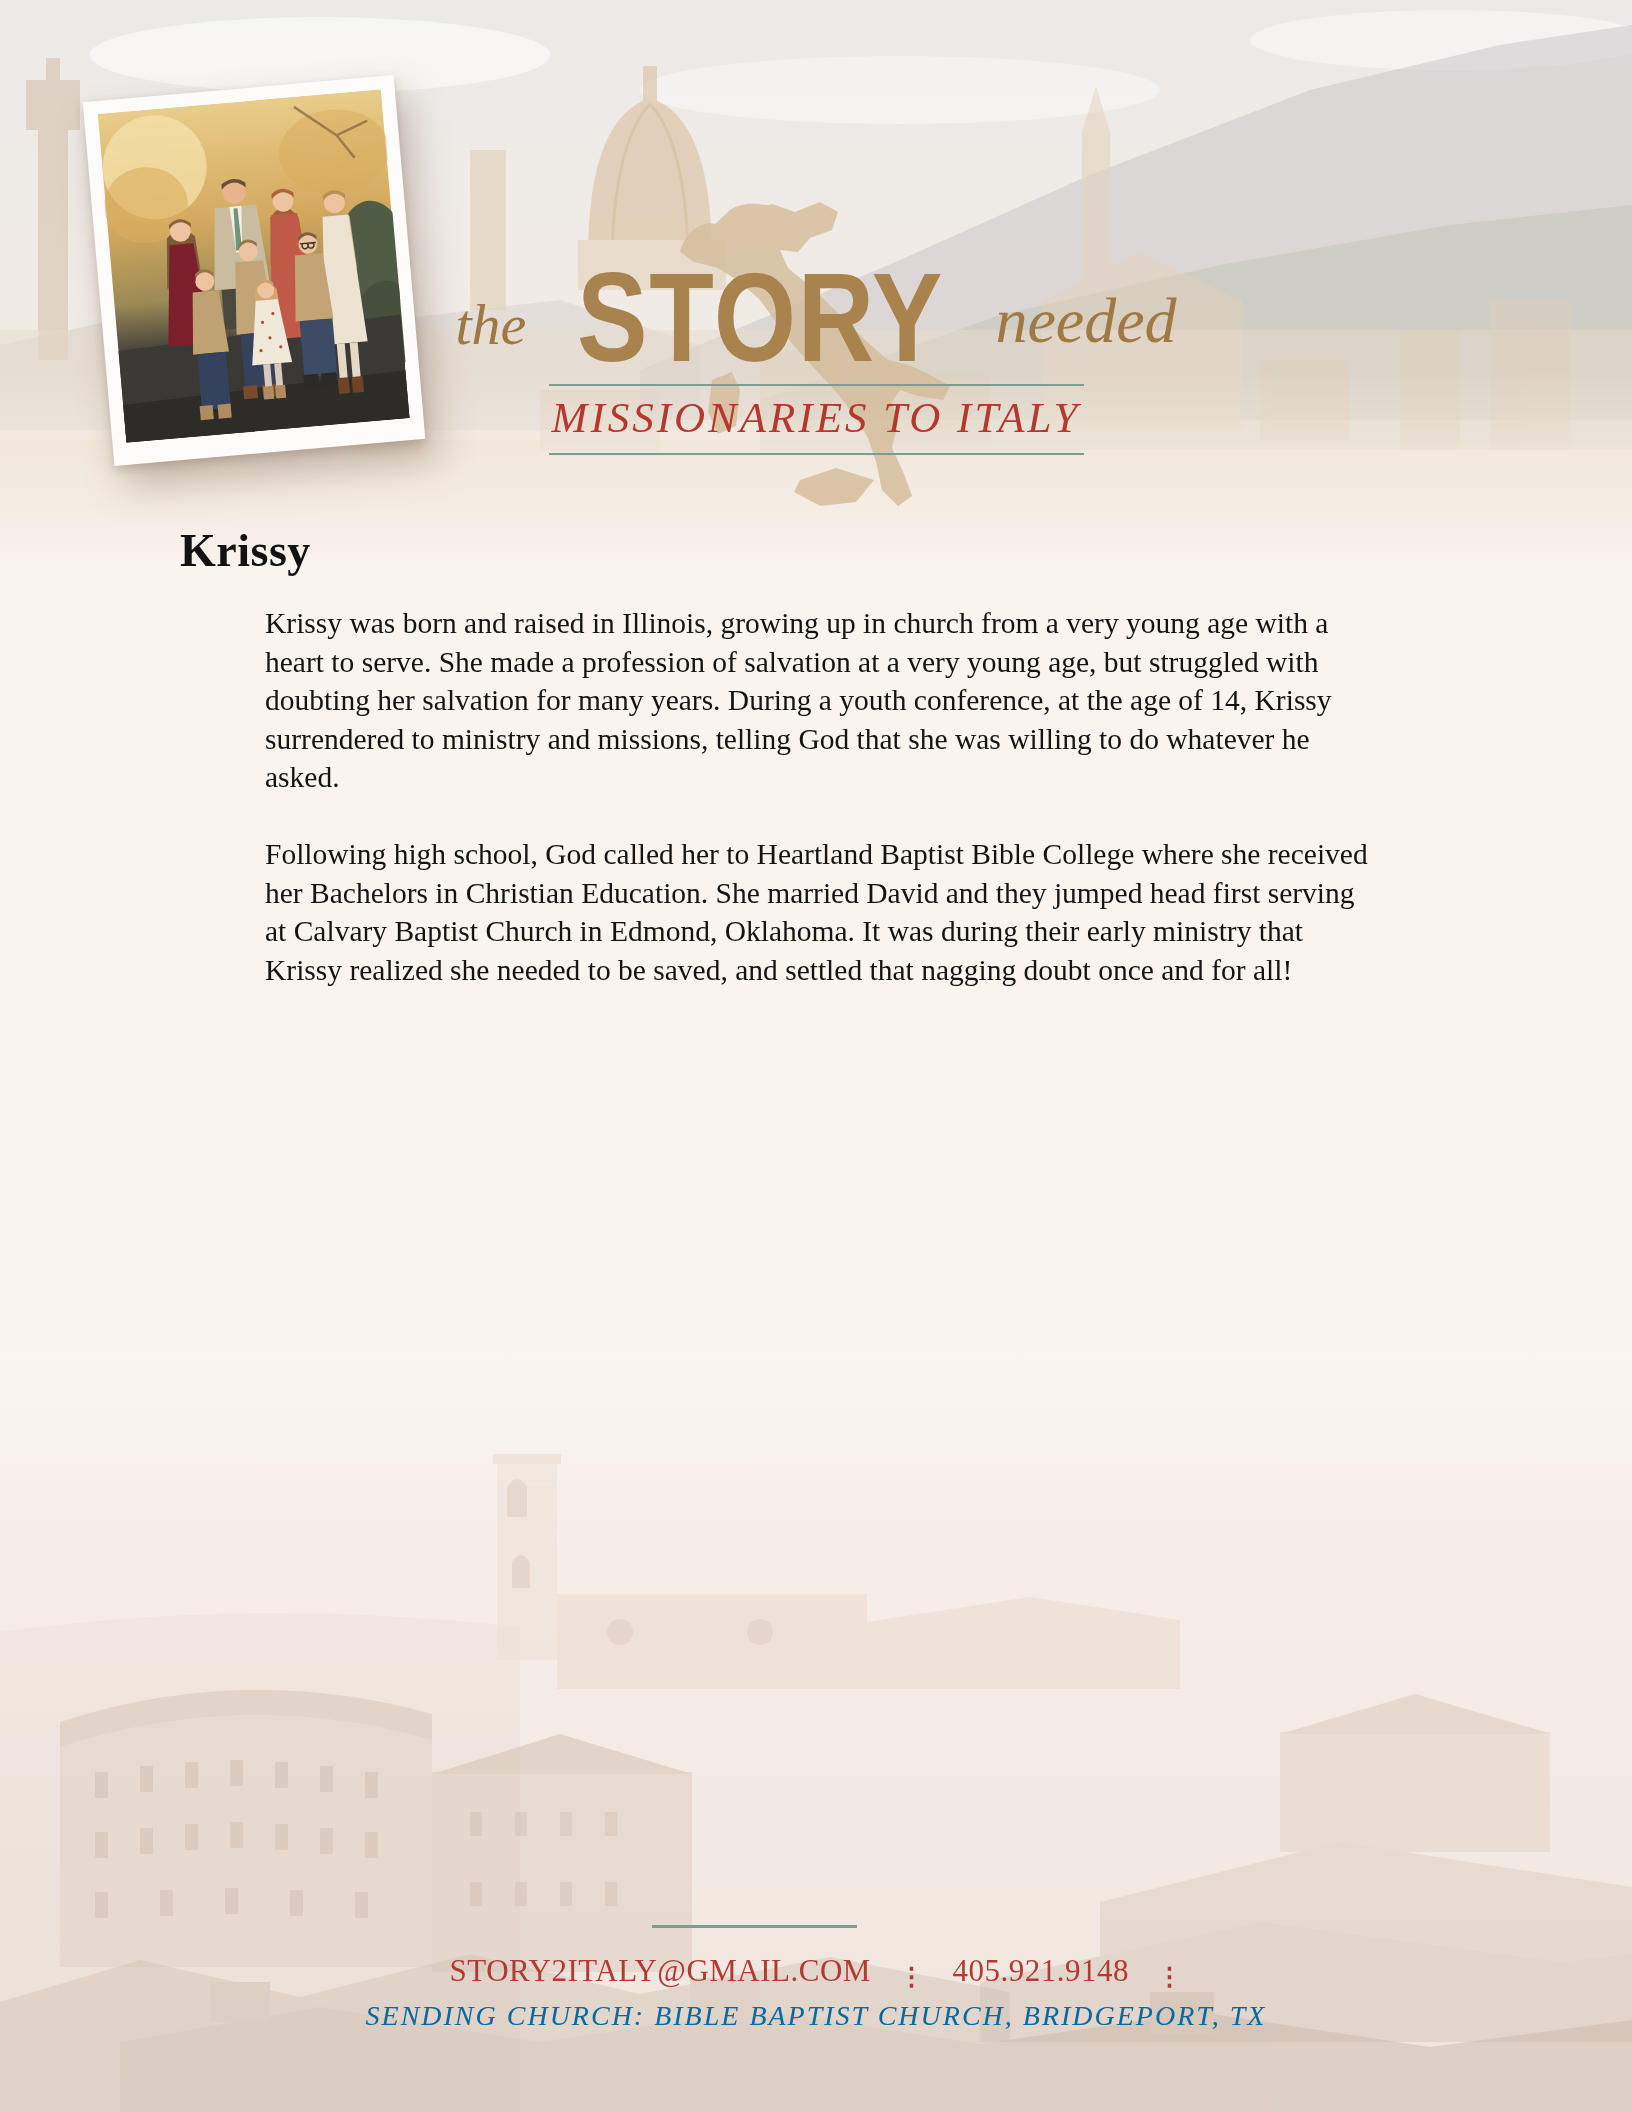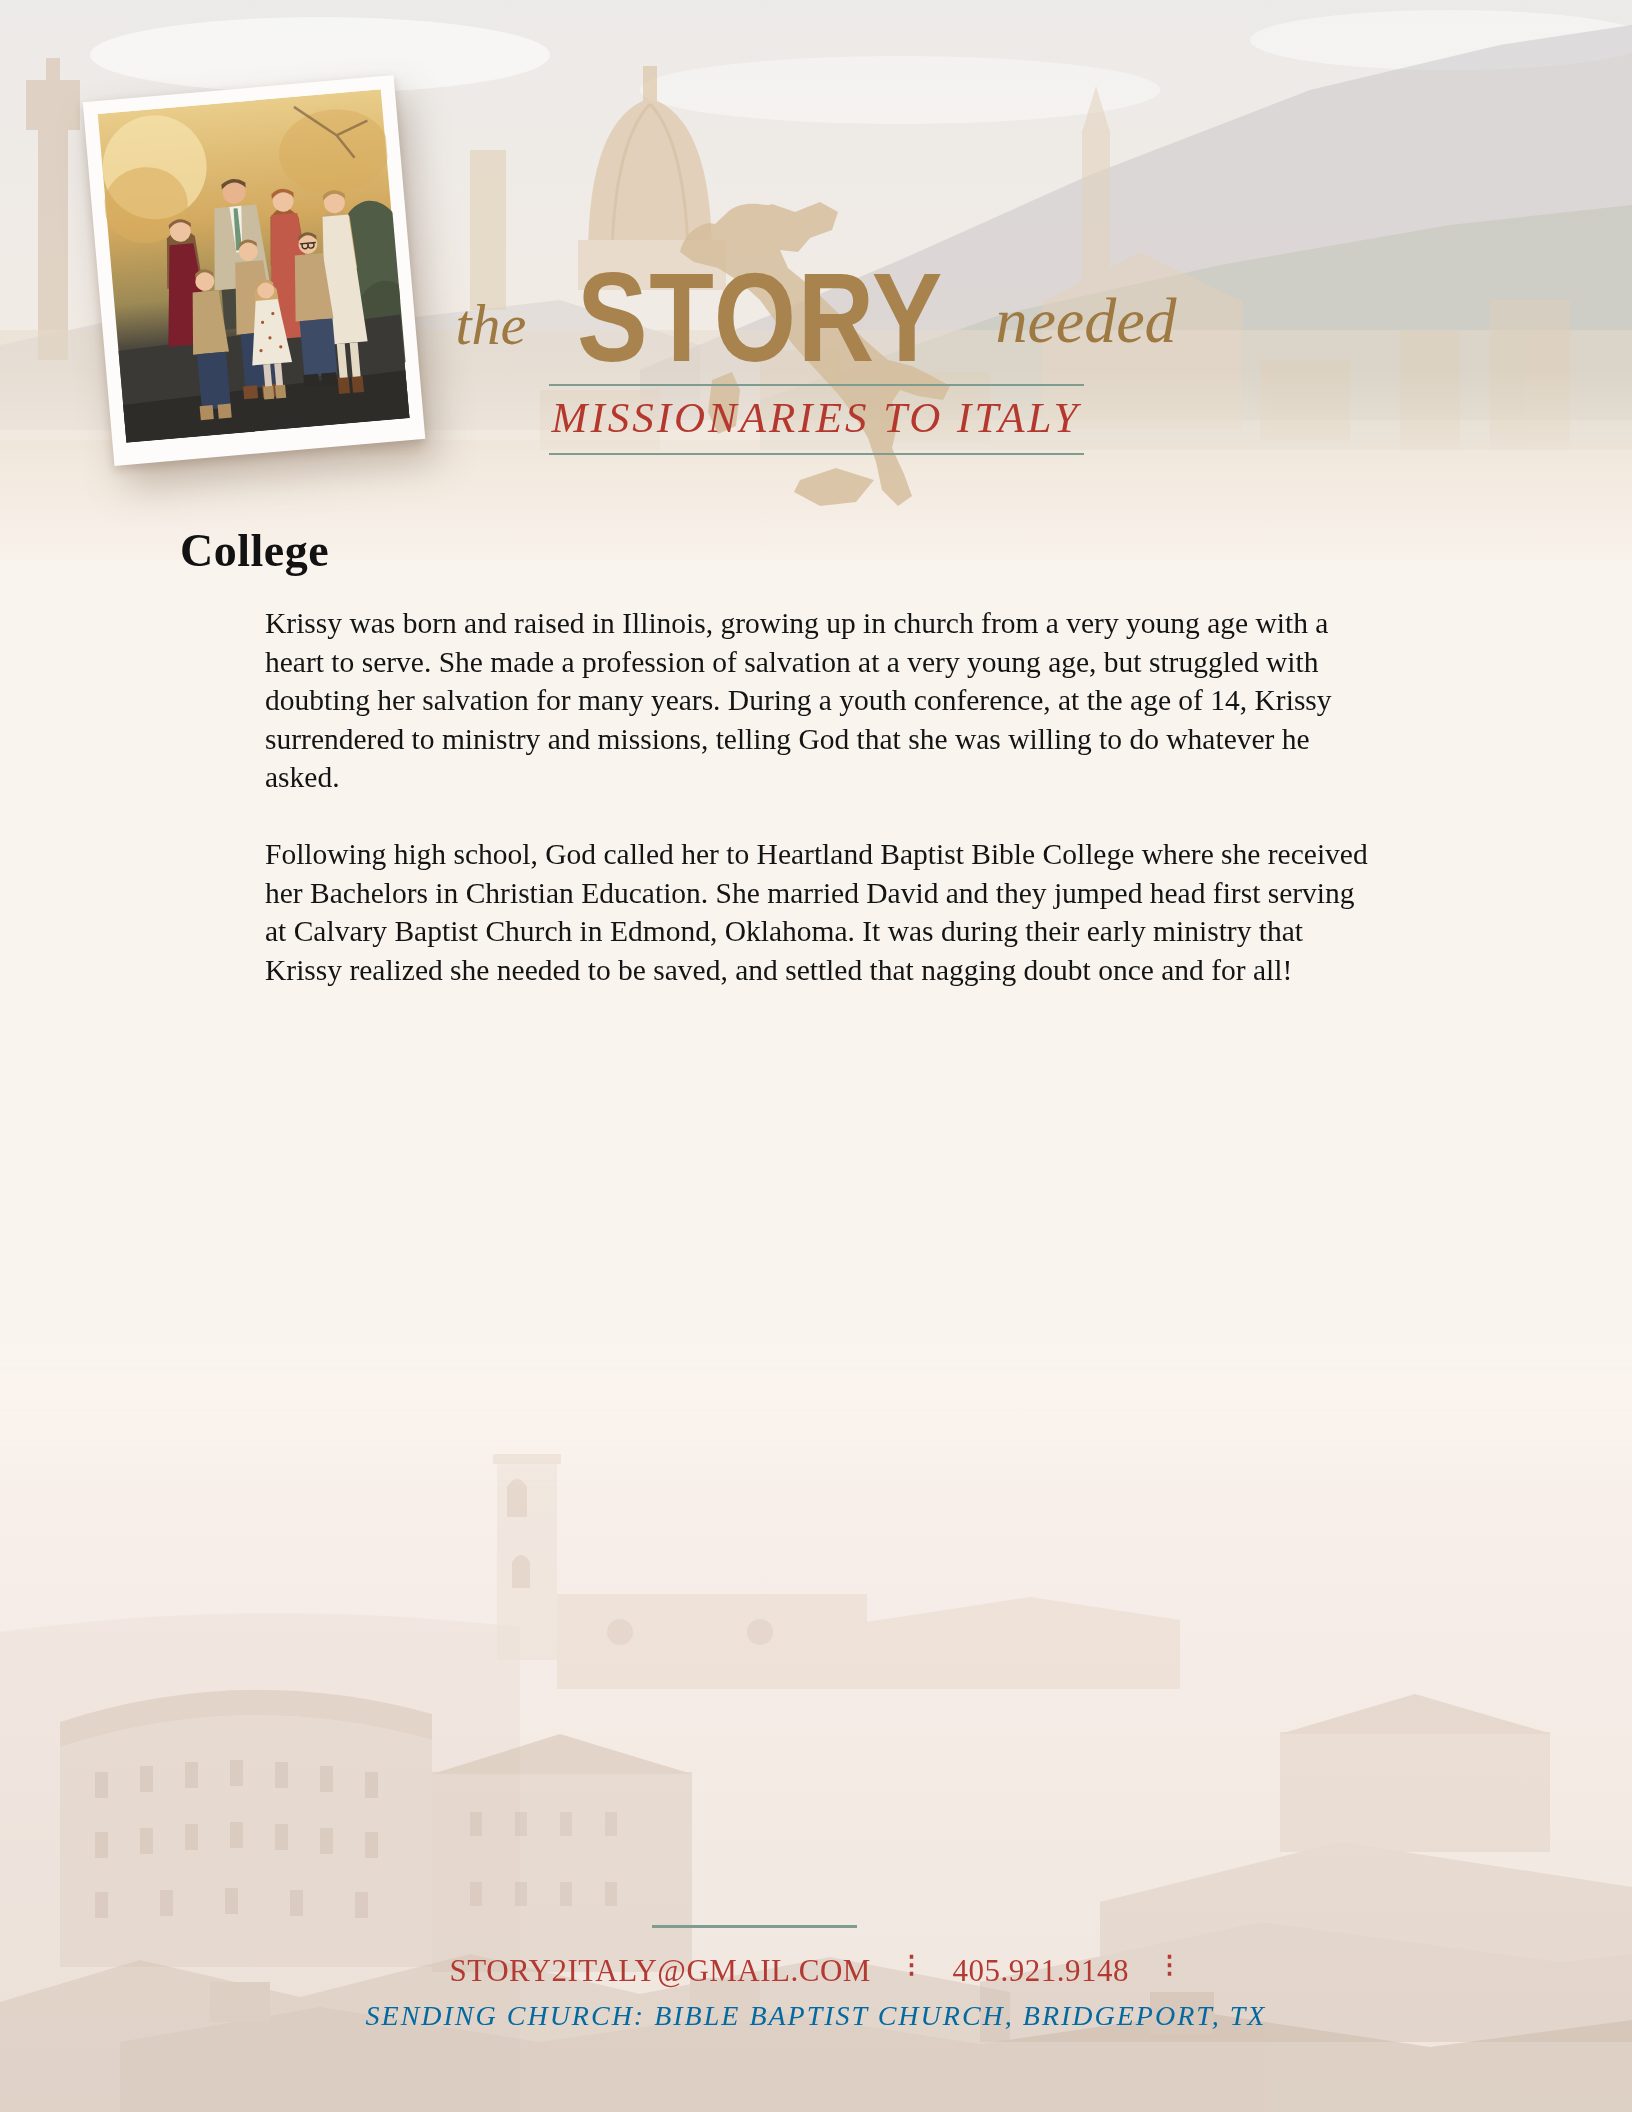--- a/index.html
+++ b/index.html
@@ -35,21 +35,21 @@
   h1.title{position:absolute;left:180px;top:524px;margin:0;font-size:46px;font-weight:700;
            color:#121212;z-index:2;letter-spacing:.5px}
   .bio{position:absolute;left:265px;top:604px;width:1108px;z-index:2;color:#141414;
        font-size:29.5px;line-height:38.6px}
   .bio p{margin:0 0 38px 0}
 
   
   .footer{position:absolute;left:0;right:0;top:1925px;text-align:center;z-index:2}
   .footer-rule{width:205px;height:0;border-top:3px solid #7f9c90;margin:0 auto 26px auto;
                transform:translateX(-62px)}
-  .footer-line1{display:flex;justify-content:center;align-items:flex-start;gap:28px;
+  .footer-line1{display:flex;justify-content:center;align-items:flex-end;gap:28px;
                 color:#b23a32;font-size:31px;letter-spacing:.5px;line-height:1.1}
   .footer-line1 .sep{font-size:25px;font-weight:700;line-height:.9}
   .footer-line2{margin-top:13px;font-style:italic;font-size:28px;letter-spacing:2px;
                 color:#0369a1;line-height:1.1}
 </style>
 </head>
 <body>
 
 <div class="page">
 
@@ -303,21 +303,21 @@
           <circle cx="162" cy="248" r="1.6" fill="#a9552f"></circle>
         <circle cx="142" cy="250" r="1.6" fill="#a9552f"></circle>
         <rect x="143" y="264" width="7" height="24" fill="#d8cabc"></rect>
         <rect x="154" y="264" width="7" height="24" fill="#d8cabc"></rect>
         <rect x="141" y="286" width="10" height="13" fill="#b08d5e"></rect>
         <rect x="153" y="286" width="10" height="13" fill="#b08d5e"></rect>
       </g>
     </svg>
   </div>
 
-  <h1 class="title">College</h1>
+  <h1 class="title">Krissy</h1>
   <div class="bio">
     <p>Krissy was born and raised in Illinois, growing up in church from a very young age with a heart to serve. She made a profession of salvation at a very young age, but struggled with doubting her salvation for many years. During a youth conference, at the age of 14, Krissy surrendered to ministry and missions, telling God that she was willing to do whatever he asked.</p>
     <p>Following high school, God called her to Heartland Baptist Bible College where she received her Bachelors in Christian Education. She married David and they jumped head first serving at Calvary Baptist Church in Edmond, Oklahoma. It was during their early ministry that Krissy realized she needed to be saved, and settled that nagging doubt once and for all!</p>
   </div>
 
   <div class="footer">
     <div class="footer-rule"></div>
     <div class="footer-line1">
       <span>STORY2ITALY@GMAIL.COM</span>
       <span class="sep">⋮</span>

